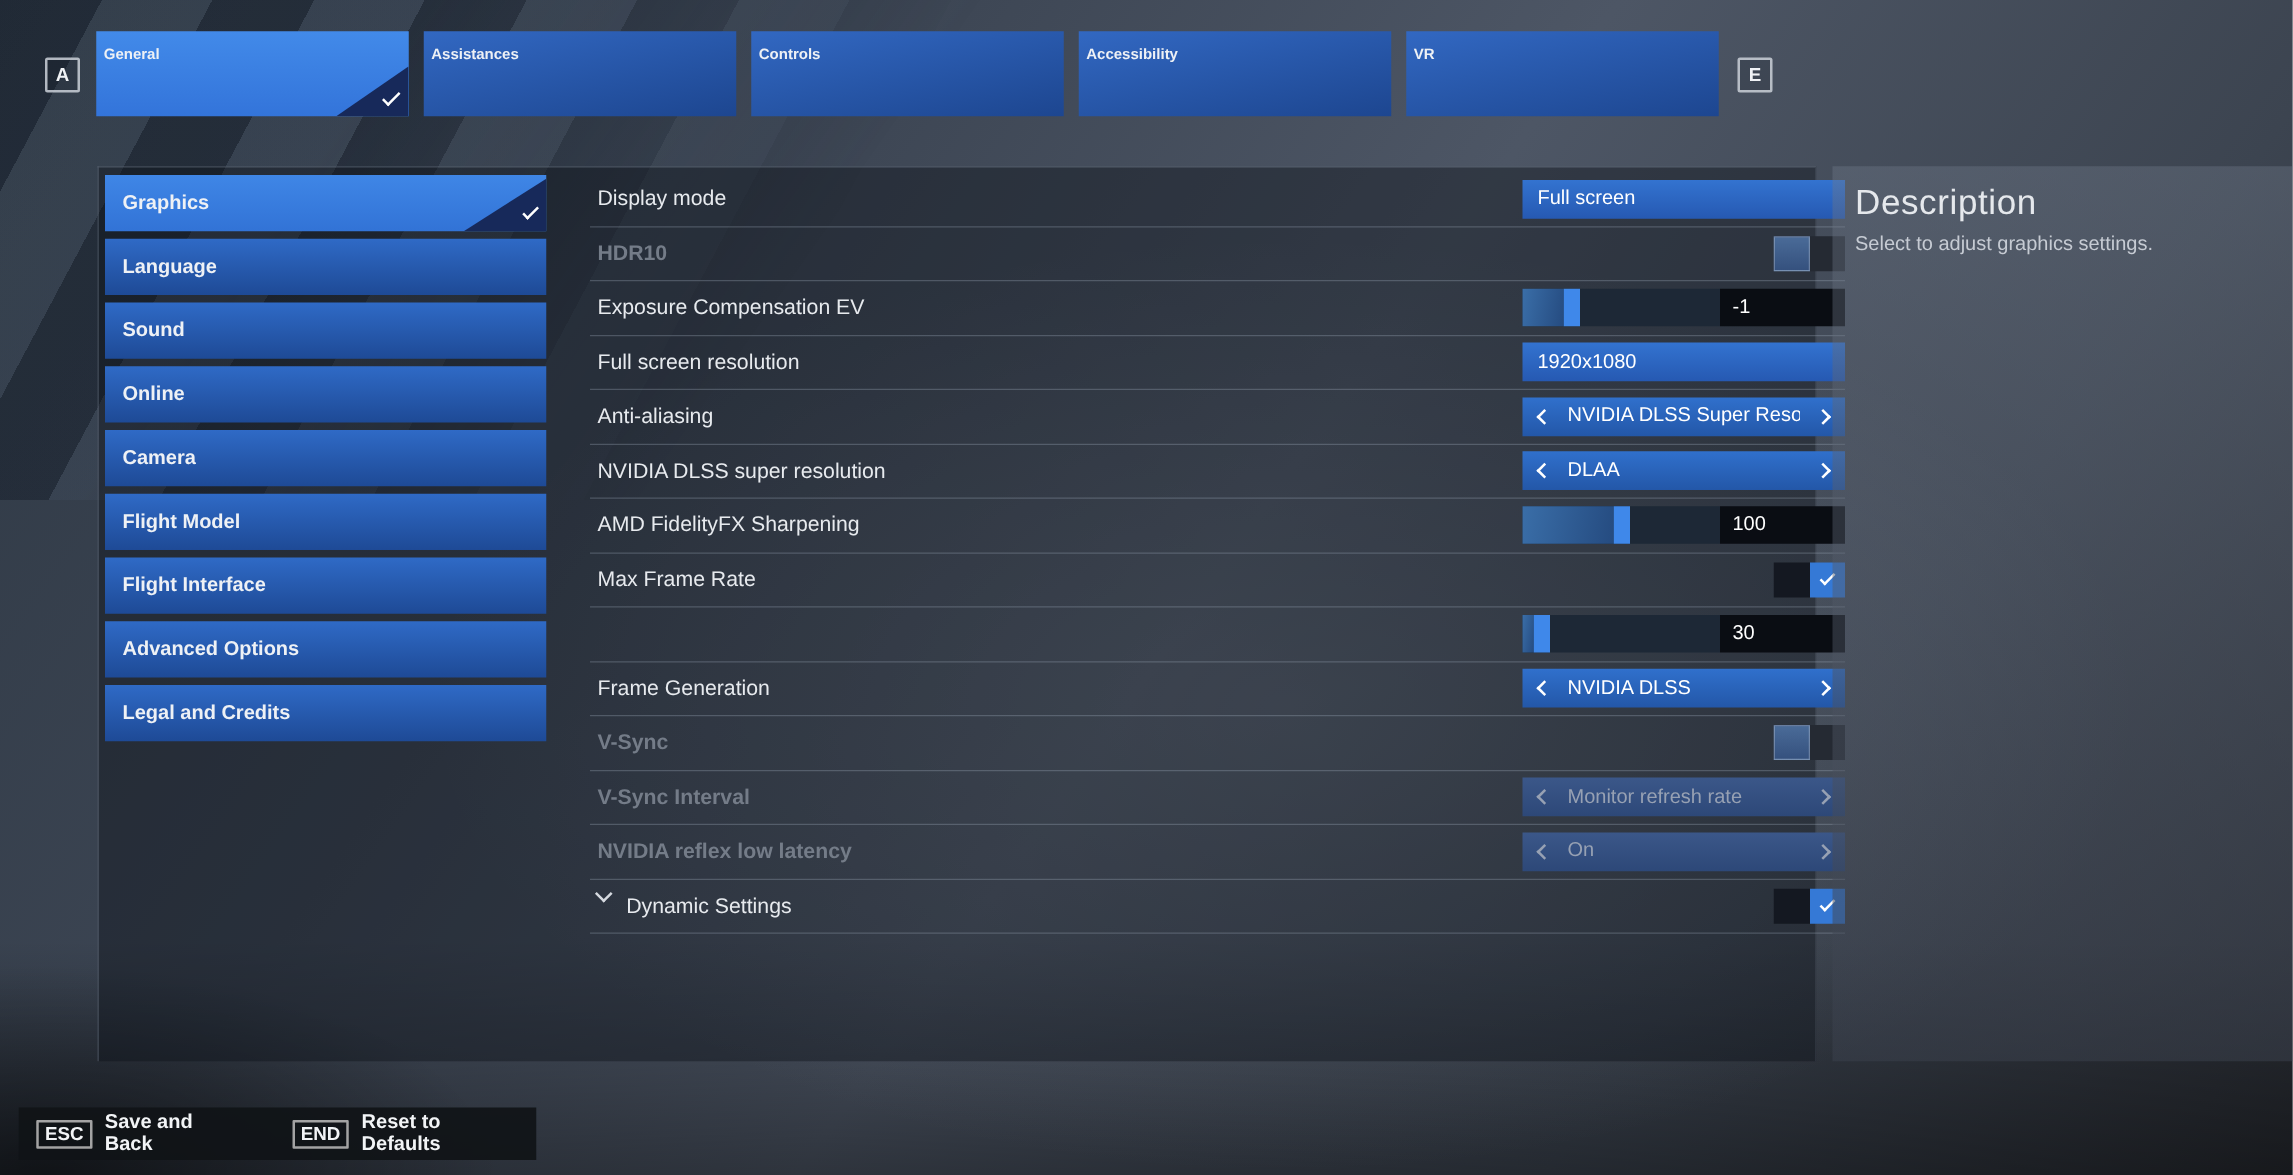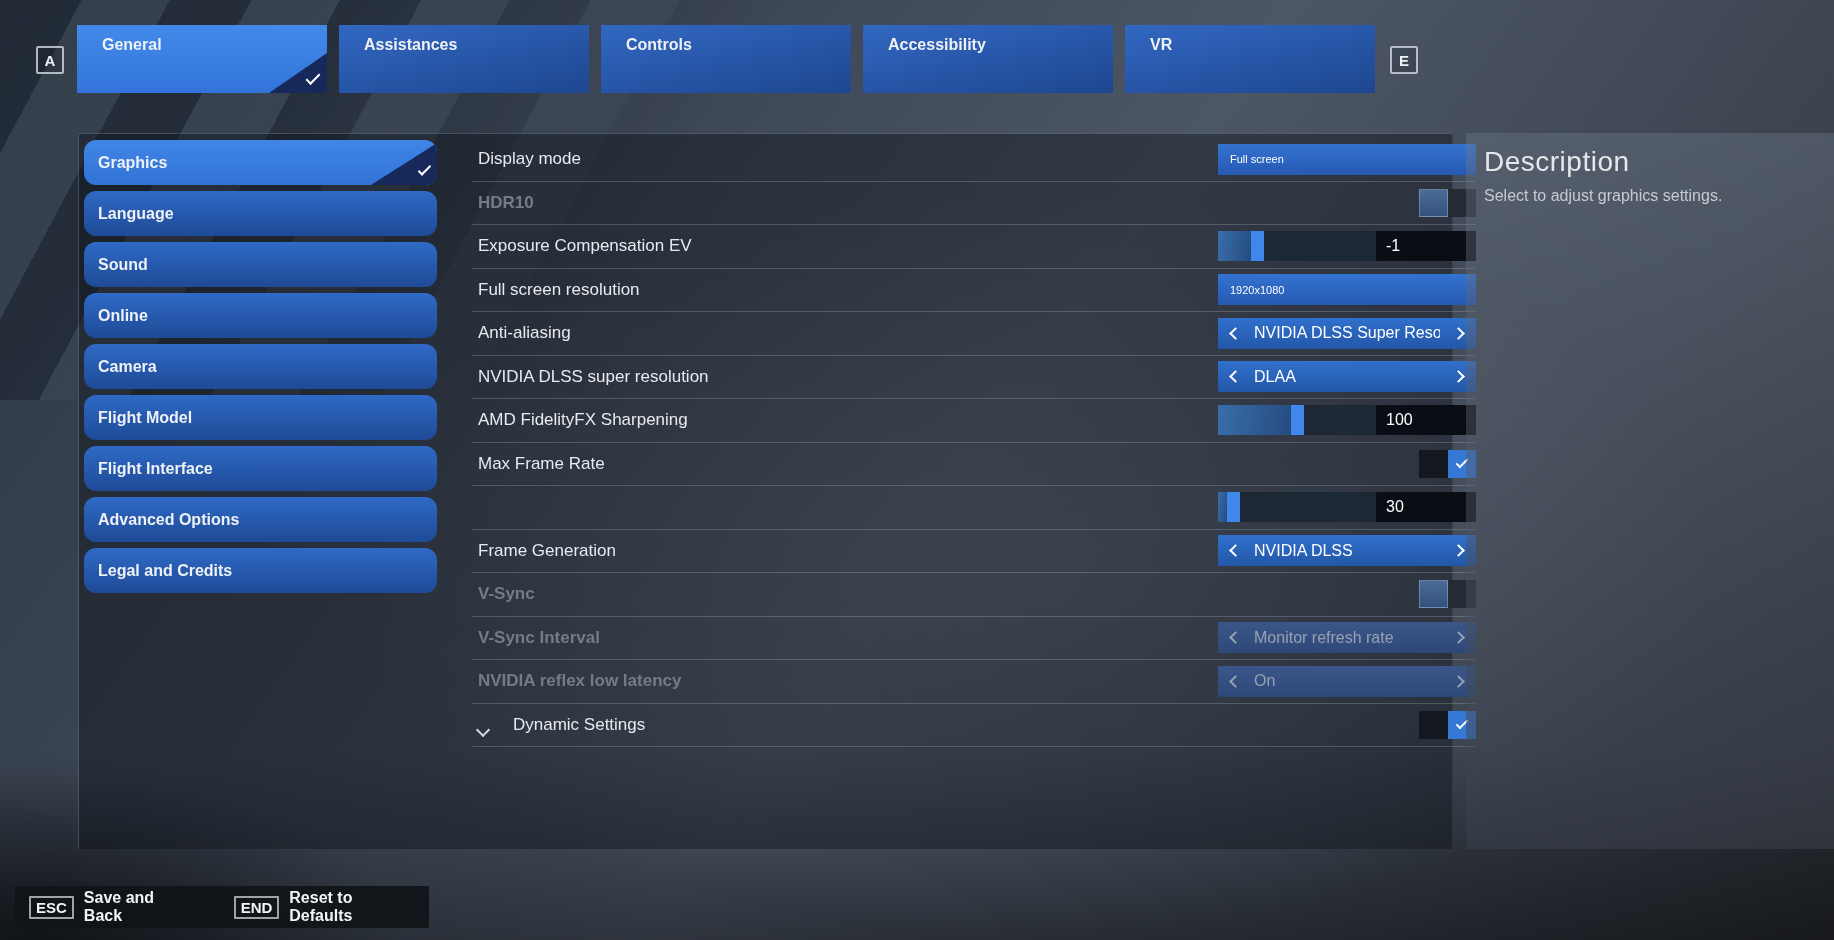--- a/index.html
+++ b/index.html
@@ -29,21 +29,21 @@
     display:flex; align-items:center; justify-content:center;
     font-size:15px; font-weight:bold; color:#f0f2f5;
     background:rgba(18,24,32,0.18);
   }
   #key-a { left:36px; top:46px; }
   #key-e { left:1390px; top:46px; }
   
   .tab {
     position:absolute; top:25px; width:250px; height:68px;
     background:linear-gradient(168deg, #3268c2 0%, #1d4690 100%);
-    padding:11px 25px; font-size:16px; font-weight:bold; color:#eef1f5;
+    padding:11px 6px; font-size:12px; font-weight:bold; color:#eef1f5;
     overflow:hidden;
   }
   .tab.selected { background:linear-gradient(180deg, #428ae9 0%, #3374da 100%); }
   
   .corner {
     position:absolute; right:0; bottom:0; width:58px; height:40px;
     background:#17295a;
     clip-path:polygon(100% 0, 100% 100%, 0 100%);
   }
   .corner .check { position:absolute; right:7px; bottom:12px; }
@@ -58,45 +58,45 @@
     background:rgba(13,17,24,0.42);
     border-top:1px solid rgba(175,190,210,0.28);
     border-left:1px solid rgba(175,190,210,0.28);
     border-right:1px solid rgba(175,190,210,0.10);
   }
   
   .side-item {
     position:absolute; left:5px; width:353px; height:45px;
     background:linear-gradient(180deg, #2f6ac6 0%, #1e4a96 100%);
     display:flex; align-items:center; padding:0 14px;
-    font-size:16px; font-weight:bold; color:#eef1f5; overflow:hidden;border-radius:12px;
+    font-size:16px; font-weight:bold; color:#eef1f5; overflow:hidden;
   }
   .side-item.selected { background:linear-gradient(180deg, #3f86e6 0%, #3273d6 100%); }
   .side-item .corner { width:66px; height:42px; }
   .side-item .corner .check { right:6px; bottom:13px; width:13px; height:6px; }
   
   .rows { position:absolute; left:381px; top:4px; width:1004px;margin-left:12px; }
   .row {
     display:flex; align-items:center; height:43.5px;
     border-bottom:1px solid rgba(165,178,196,0.30);
     padding-left:6px;
   }
   .row-label { font-size:17px; color:#e7eaee; }
   .row.disabled .row-label { color:#747c88;font-weight:bold; }
   .row .ctrl { margin-left:auto; }
-  .fold { display:flex; align-items:flex-end; gap:25px; }
+  .fold { display:flex; align-items:flex-start; gap:13px; }
   .chev-down {
     display:inline-block; width:10px; height:10px; margin-top:-5px;
     border-left:2px solid #d6dae0; border-bottom:2px solid #d6dae0;
     transform:rotate(-45deg);
   }
   
   .btn {
     width:258px; height:31px; display:flex; align-items:center;
-    padding:0 12px; font-size:11px; color:#ffffff;
+    padding:0 12px; font-size:16px; color:#ffffff;
     background:linear-gradient(180deg, #3373d0 0%, #2659b2 100%);
   }
   
   .sel {
     width:258px; height:31px; display:flex; align-items:center;
     padding:0 13px; gap:14px; font-size:16px; color:#ffffff;
     background:linear-gradient(180deg, #3070cc 0%, #2357a8 100%);
   }
   .sel .sel-text { flex:1; white-space:nowrap; overflow:hidden; }
   .chev-l, .chev-r { display:inline-block; width:9px; height:9px; flex:none;

